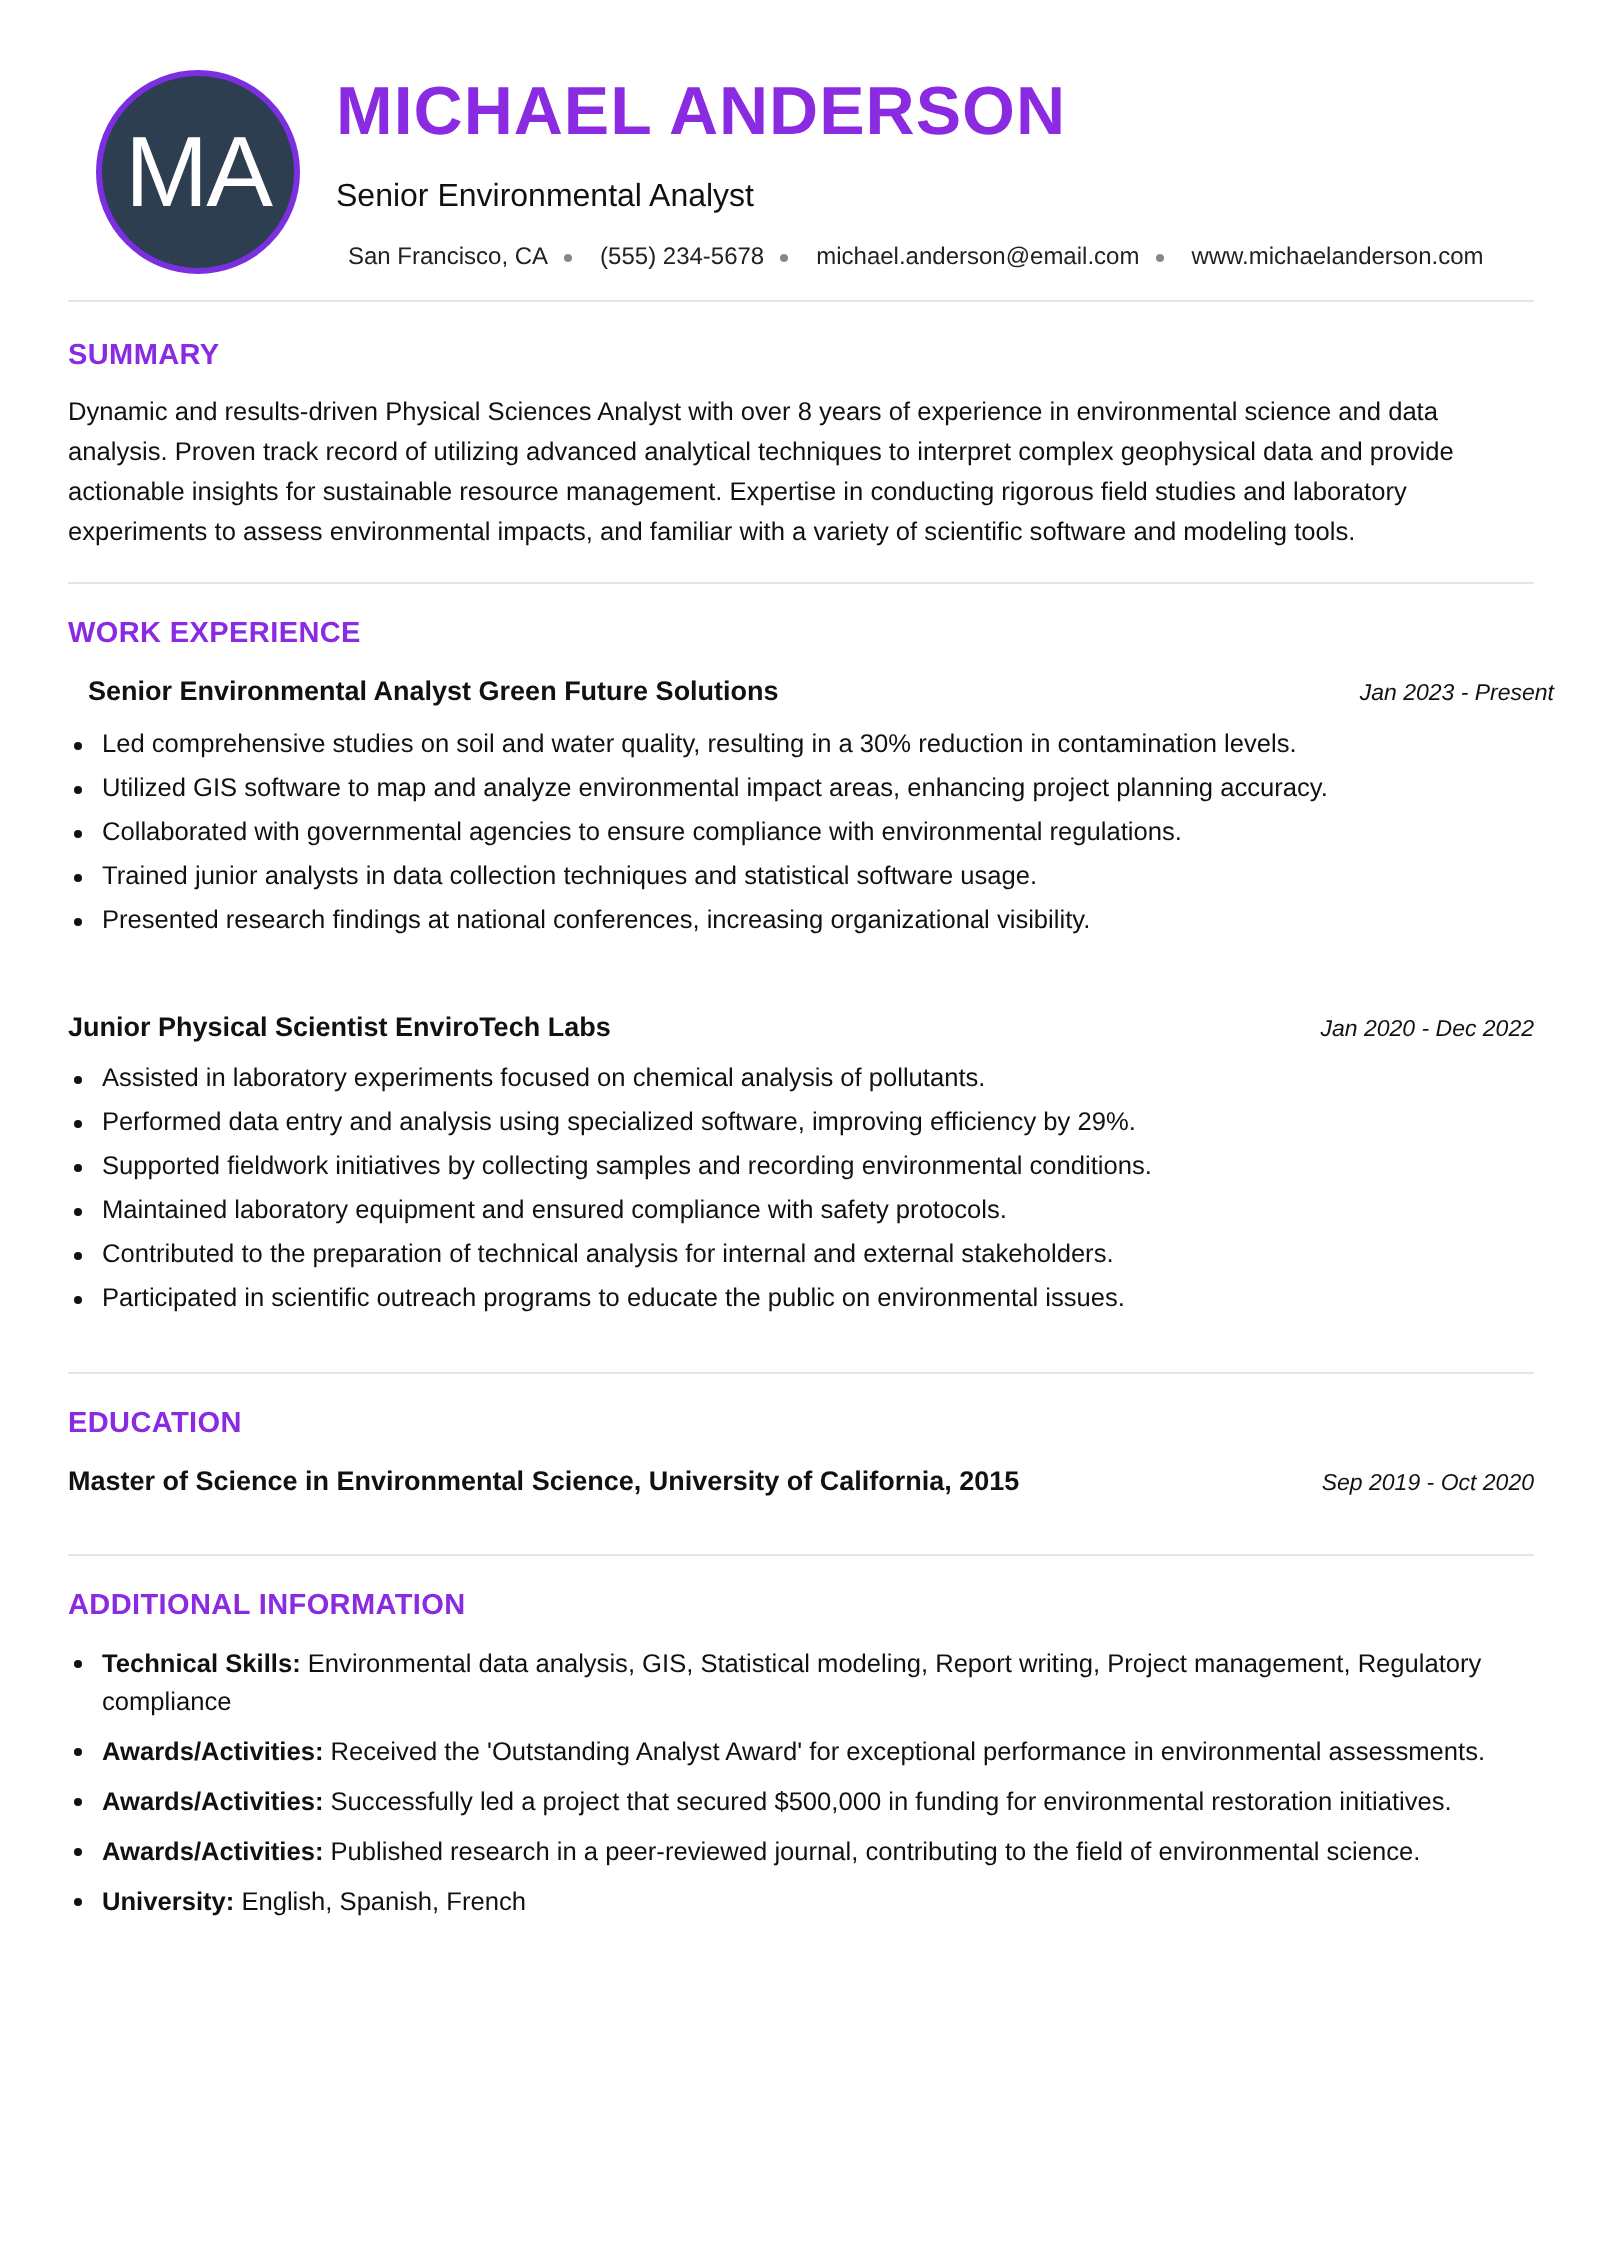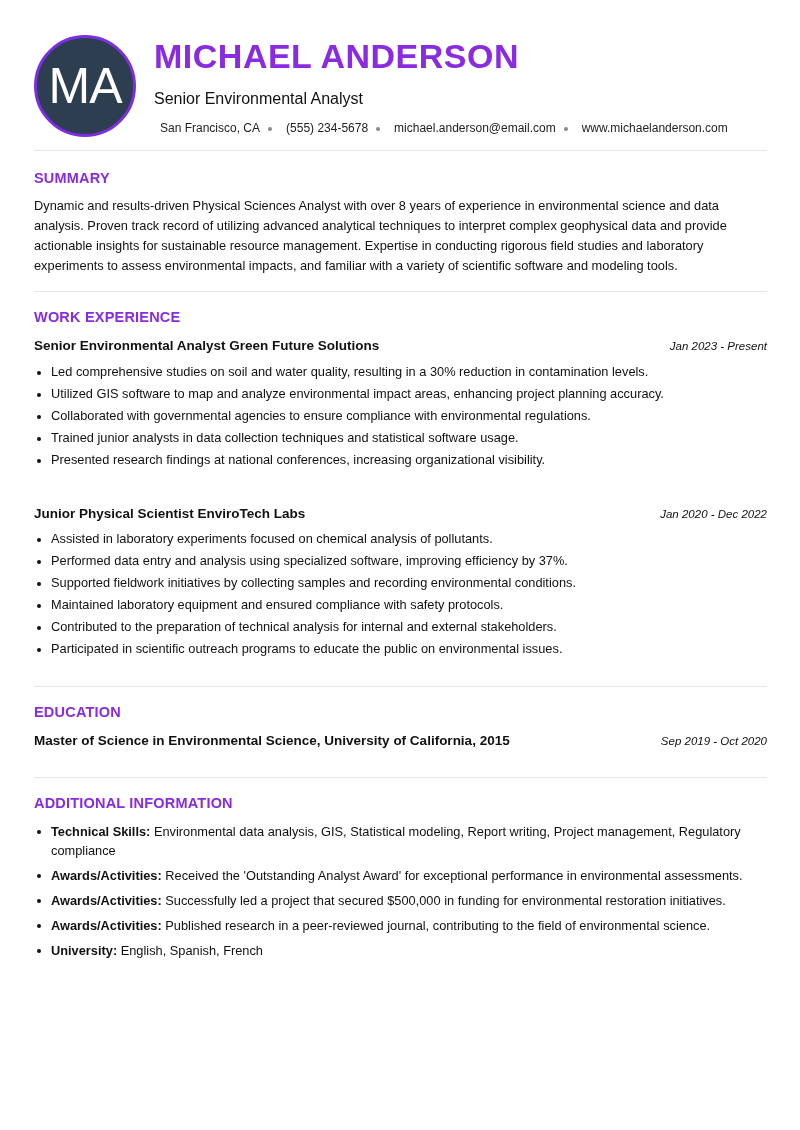--- a/index.html
+++ b/index.html
@@ -1,19 +1,19 @@
 <!DOCTYPE html>
 <html><head>
 <meta charset="utf-8">
 <style>
   * { box-sizing: border-box; margin: 0; padding: 0; }
   html, body { width: 800px; height: 1130px; background: #ffffff; }
   body { font-family: "Liberation Sans", sans-serif; color: #111111; position: relative; overflow: hidden; }
 
-  .header { position: absolute; left: 34px; top: 35px; width: 733px; height: 100px; }
+  .header { position: absolute; left: 48px; top: 35px; width: 733px; height: 100px; }
   .avatar {
     position: absolute; left: 0; top: 0; width: 102px; height: 102px; border-radius: 50%;
     background: #2c3e50; border: 3px solid #7b2fe0;
     display: flex; align-items: center; justify-content: center;
     color: #ffffff; font-size: 50px; font-weight: normal; letter-spacing: -1px;
   }
   .name {
     position: absolute; left: 120px; top: 2px; font-size: 34px; font-weight: bold;
     color: #8a2be2; letter-spacing: 0.5px; white-space: nowrap;
   }
@@ -75,39 +75,39 @@
 
 <div class="divider" style="top:150px;"></div>
 
 <div class="section-title" style="top:170px;">SUMMARY</div>
 <div class="summary-text">Dynamic and results-driven Physical Sciences Analyst with over 8 years of experience in environmental science and data analysis. Proven track record of utilizing advanced analytical techniques to interpret complex geophysical data and provide actionable insights for sustainable resource management. Expertise in conducting rigorous field studies and laboratory experiments to assess environmental impacts, and familiar with a variety of scientific software and modeling tools.</div>
 
 <div class="divider" style="top:291px;"></div>
 
 <div class="section-title" style="top:309px;">WORK EXPERIENCE</div>
 
-<div class="job-head" style="top:338px;">
+<div class="job-head" style="top:338px;margin-left:10px;">
   <span class="role">Senior Environmental Analyst  Green Future Solutions</span>
   <span class="date">Jan 2023 - Present</span>
 </div>
 <ul class="bullets exp" style="top:363px;">
   <li>Led comprehensive studies on soil and water quality, resulting in a 30% reduction in contamination levels.</li>
   <li>Utilized GIS software to map and analyze environmental impact areas, enhancing project planning accuracy.</li>
   <li>Collaborated with governmental agencies to ensure compliance with environmental regulations.</li>
   <li>Trained junior analysts in data collection techniques and statistical software usage.</li>
   <li>Presented research findings at national conferences, increasing organizational visibility.</li>
 </ul>
 
 <div class="job-head" style="top:506px;gap:43px;">
   <span class="role">Junior Physical Scientist  EnviroTech Labs</span>
   <span class="date">Jan 2020 - Dec 2022</span>
 </div>
 <ul class="bullets exp" style="top:530px;">
   <li>Assisted in laboratory experiments focused on chemical analysis of pollutants.</li>
-  <li>Performed data entry and analysis using specialized software, improving efficiency by 37%.</li>
+  <li>Performed data entry and analysis using specialized software, improving efficiency by 29%.</li>
   <li>Supported fieldwork initiatives by collecting samples and recording environmental conditions.</li>
   <li>Maintained laboratory equipment and ensured compliance with safety protocols.</li>
   <li>Contributed to the preparation of technical analysis for internal and external stakeholders.</li>
   <li>Participated in scientific outreach programs to educate the public on environmental issues.</li>
 </ul>
 
 <div class="divider" style="top:686px;"></div>
 
 <div class="section-title" style="top:704px;">EDUCATION</div>
 <div class="job-head" style="top:733px;">

